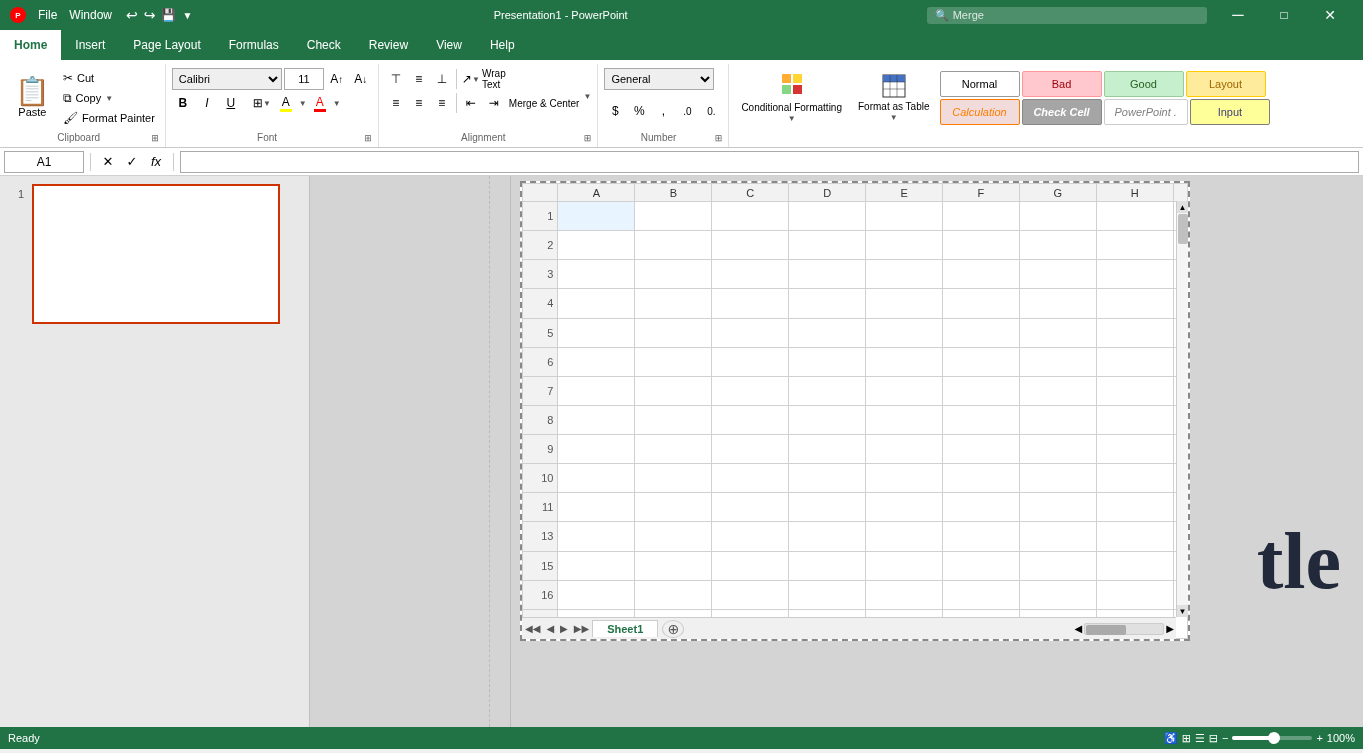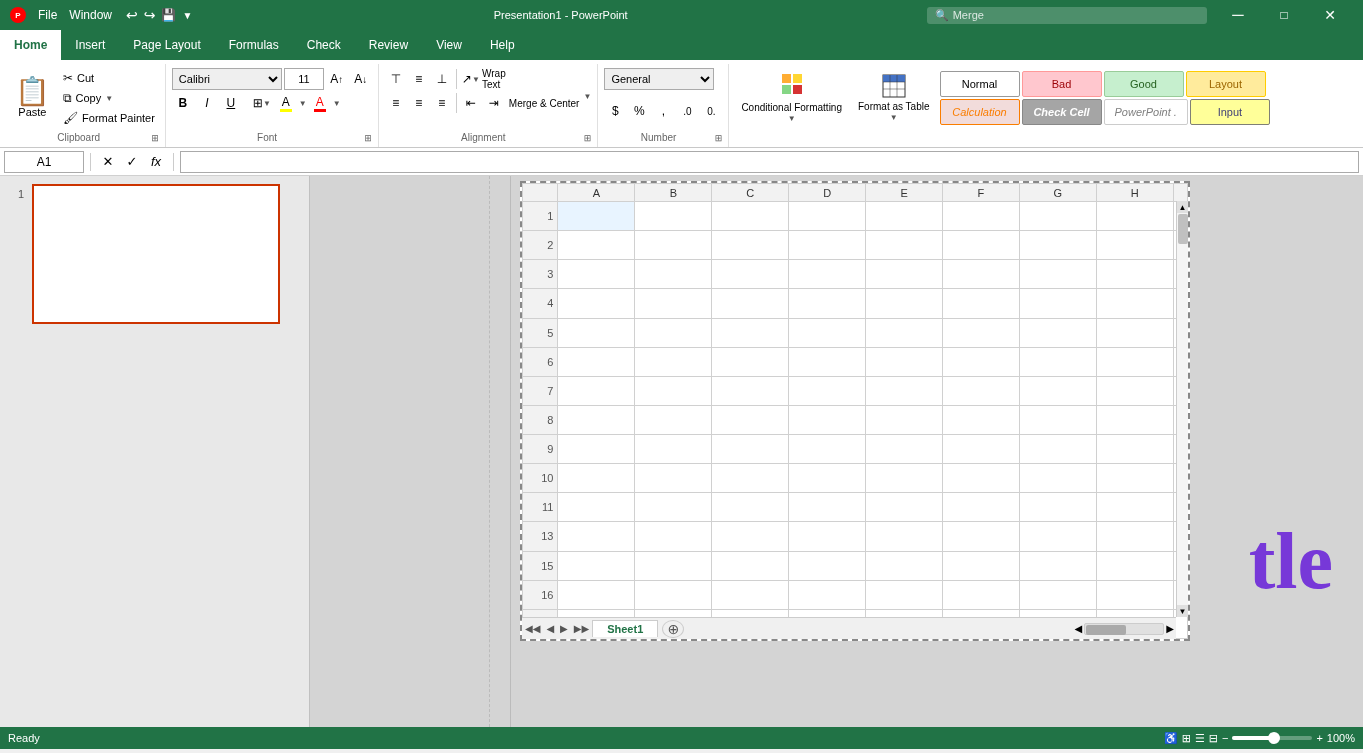--- a/index.html
+++ b/index.html
@@ -715,21 +715,21 @@
           <div style="flex:1;"></div>
           <div style="font-size:10px;cursor:pointer;padding:0 2px;">◀</div>
           <div style="width:80px;height:12px;background:#e0e0e0;border:1px solid #ccc;border-radius:2px;position:relative;">
             <div style="width:40px;height:10px;background:#aaa;border-radius:2px;margin:1px;"></div>
           </div>
           <div style="font-size:10px;cursor:pointer;padding:0 2px;">▶</div>
         </div>
       </div>
     </div>
 
-    <div style="position:absolute;right:30px;bottom:120px;font-size:80px;font-weight:bold;color:#6d28d9;font-family:serif;opacity:0.9;">tle</div>
+    <div style="position:absolute;right:22px;bottom:120px;font-size:80px;font-weight:bold;color:#0f172a;font-family:serif;opacity:0.9;">tle</div>
 
   </div>
 </div>
 
 <div id="status-bar" style="background:#217346;color:white;height:22px;display:flex;align-items:center;padding:0 8px;font-size:11px;gap:8px;position:relative;">
   <span style="font-size:11px;">Ready</span>
   <div style="flex:1;"></div>
   <div style="display:flex;gap:4px;align-items:center;">
     <span style="cursor:pointer;font-size:11px;">♿</span>
     <span style="cursor:pointer;font-size:11px;">⊞</span>

